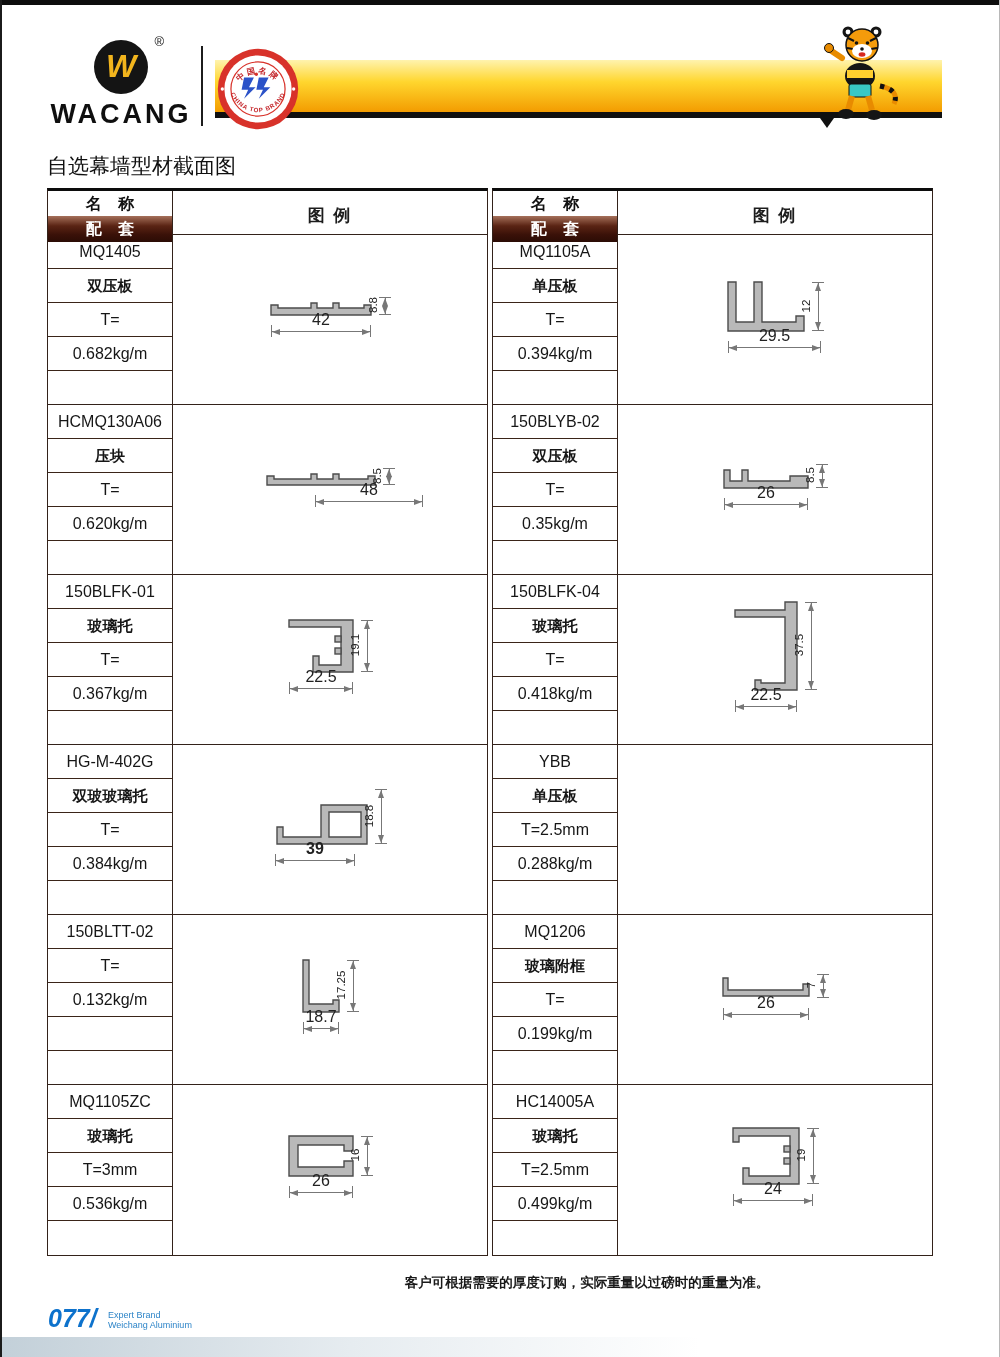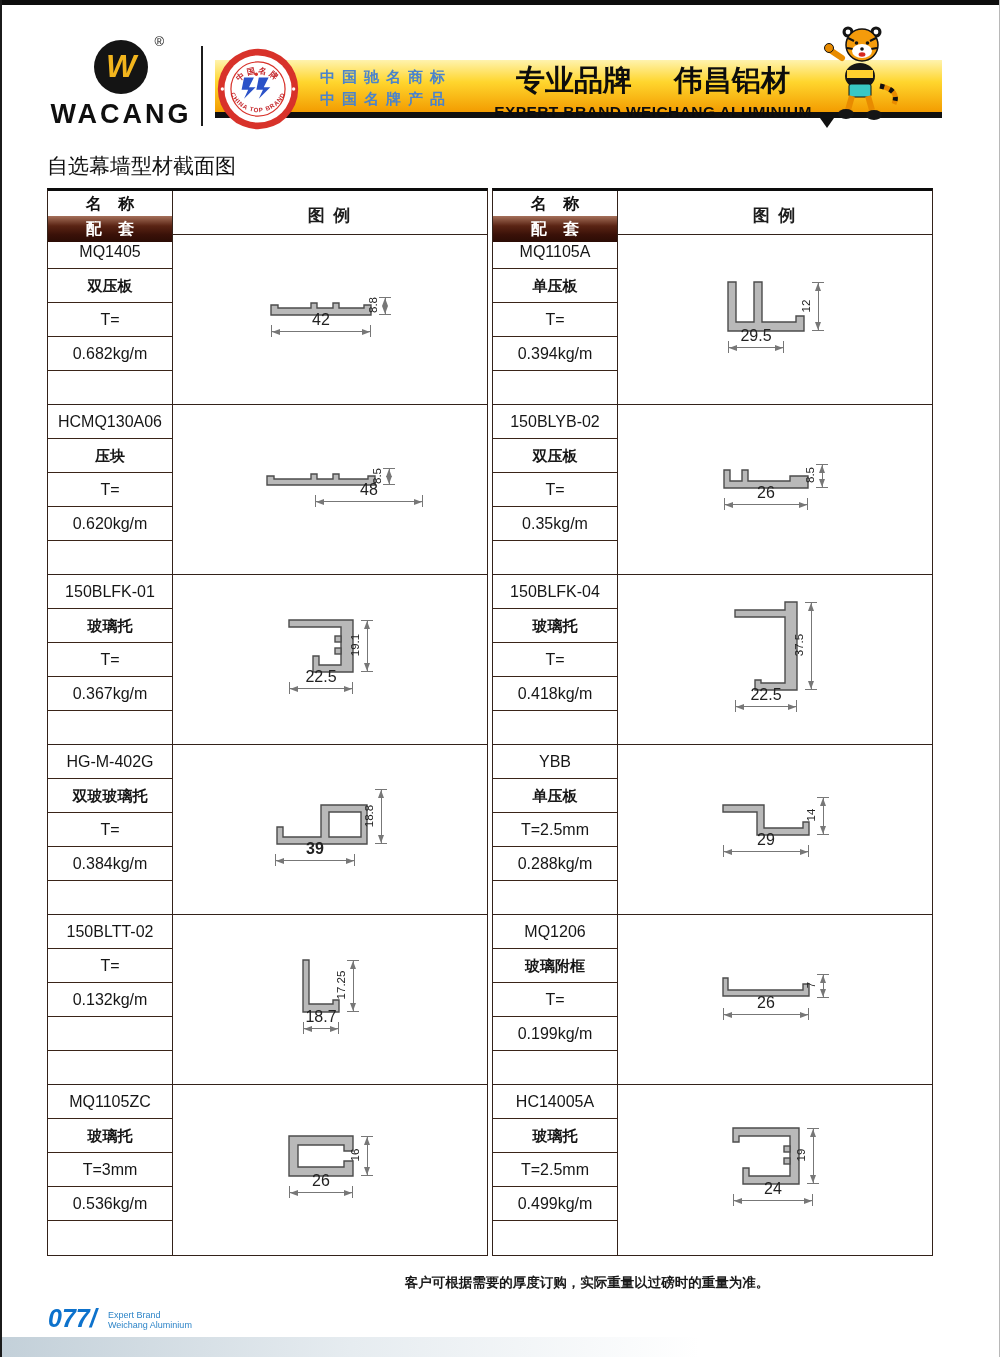--- a/index.html
+++ b/index.html
@@ -110,32 +110,21 @@
       <path id="arcBot" d="M16,54 A36,36 0 0 0 84,54"></path>
     </defs>
     <text font-size="10" font-weight="bold" fill="#c4262b" letter-spacing="3">
       <textPath href="#arcTop" startOffset="50%" text-anchor="middle">中国名牌</textPath>
     </text>
     <text font-size="7.5" font-weight="bold" fill="#c4262b" letter-spacing="1">
       <textPath href="#arcBot" startOffset="50%" text-anchor="middle">CHINA TOP BRAND</textPath>
     </text>
   </svg>
 
-  <div class="cnlines">
-    <div>中国驰名商标</div>
-    <div>中国名牌产品</div>
-  </div>
-
-  <div class="brand">
-    <div class="brand-cn">
-      <span>专业品牌</span>
-      <span>伟昌铝材</span>
-    </div>
-    <div class="brand-en">EXPERT BRAND WEICHANG ALUMINIUM</div>
-  </div>
+
 
   <svg class="tiger" viewBox="0 0 82 98">
     <path d="M60,62 q20,4 14,18" stroke="#e88b00" stroke-width="5" fill="none"></path>
     <path d="M60,62 q20,4 14,18" stroke="#111" stroke-width="5" stroke-dasharray="4 6" fill="none"></path>
     <path d="M22,34 L10,26" stroke="#e88b00" stroke-width="6" stroke-linecap="round"></path>
     <circle cx="9" cy="24" r="4.5" fill="#e88b00" stroke="#111"></circle>
     <ellipse cx="40" cy="52" rx="15" ry="13" fill="#151515"></ellipse>
     <rect x="27" y="46" width="26" height="8" fill="#ffcf2e"></rect>
     <rect x="29" y="60" width="22" height="13" rx="2" fill="#39c8c4" stroke="#111"></rect>
     <path d="M32,72 L28,86" stroke="#e88b00" stroke-width="6"></path>
@@ -329,21 +318,21 @@
             <div class="ncell">MQ1105A</div>
             <div class="ncell cjk">单压板</div>
             <div class="ncell">T=</div>
             <div class="ncell">0.394kg/m</div>
             <div class="ncell"></div>
           </div>
           <div class="dcol">
             <svg viewBox="0 0 76 49" class="prof" style="left: 110px; top: 47px; width: 76px; height: 49px;">
               <path d="M0,49 H76 V34 H68 V40 H34 V0 H26 V40 H8 V0 H0 Z"></path>
             </svg>
-            <div class="dimw" style="left: 110px; top: 106px; width: 56px;">
+            <div class="dimw" style="left: 110px; top: 106px; width: 93px;">
               <u class="aw al"></u>
               <u class="aw ar"></u>
               <span class="dwl">29.5</span>
             </div>
             <div class="dimh" style="left: 194px; top: 47px; height: 49px;">
               <u class="ah at"></u>
               <u class="ah ab"></u>
               <span class="dhl">12</span>
             </div>
           </div>
@@ -396,35 +385,20 @@
             </div>
           </div>
         </div>
         <div class="tblock">
           <div class="ncol">
             <div class="ncell">YBB</div>
             <div class="ncell cjk">单压板</div>
             <div class="ncell">T=2.5mm</div>
             <div class="ncell">0.288kg/m</div>
             <div class="ncell"></div>
-          </div>
-          <div class="dcol">
-            <svg viewBox="0 0 86 38" class="prof" style="left: 105px; top: 52px; width: 86px; height: 38px;">
-              <path d="M0,8 H41 V31 H80 V25 H86 V38 H34 V15 H0 Z"></path>
-            </svg>
-            <div class="dimw" style="left: 105px; top: 100px; width: 86px;">
-              <u class="aw al"></u>
-              <u class="aw ar"></u>
-              <span class="dwl">29</span>
-            </div>
-            <div class="dimh" style="left: 199px; top: 52px; height: 38px;">
-              <u class="ah at"></u>
-              <u class="ah ab"></u>
-              <span class="dhl">14</span>
-            </div>
           </div>
         </div>
         <div class="tblock">
           <div class="ncol">
             <div class="ncell">MQ1206</div>
             <div class="ncell cjk">玻璃附框</div>
             <div class="ncell">T=</div>
             <div class="ncell">0.199kg/m</div>
             <div class="ncell"></div>
           </div>

